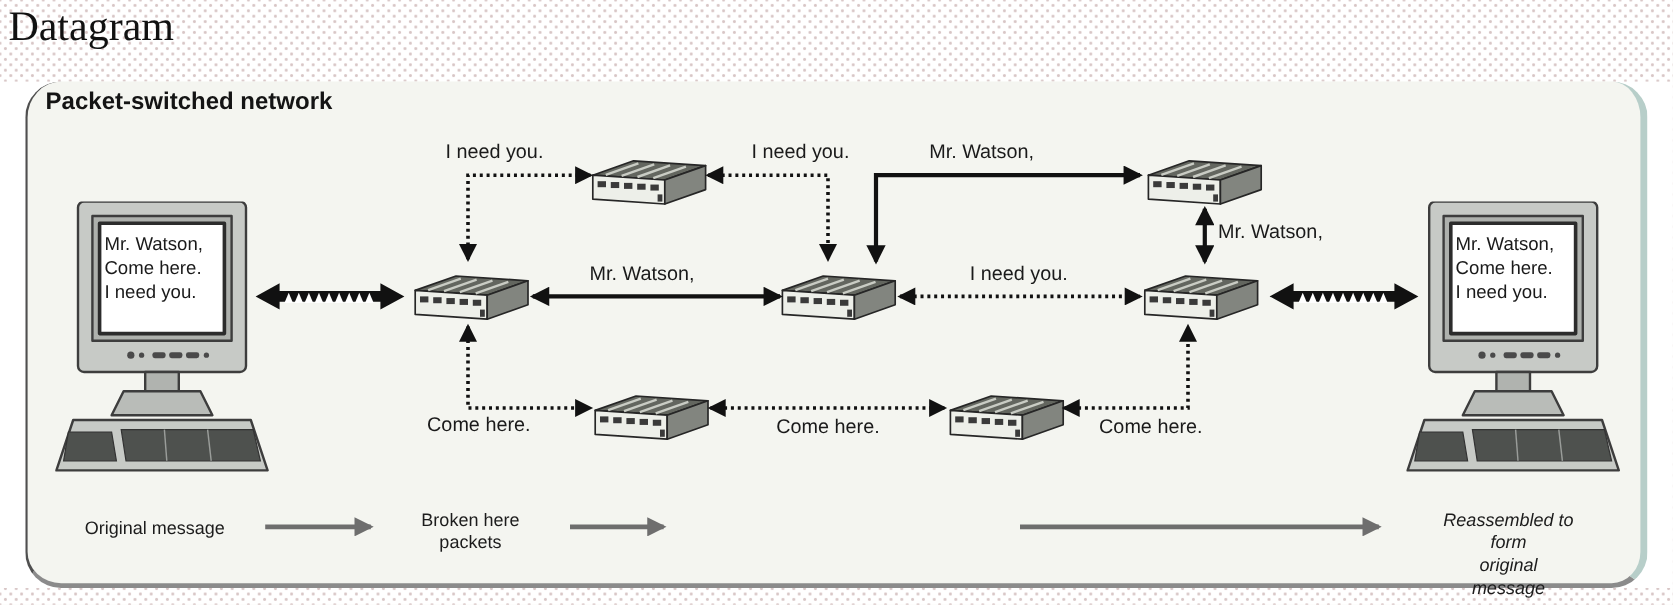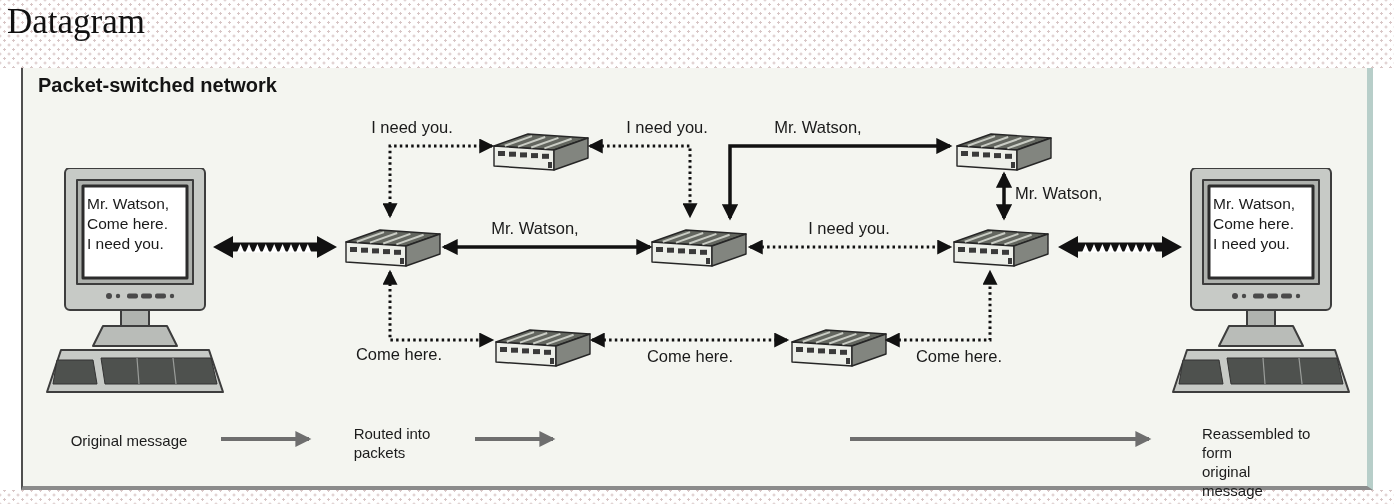--- a/index.html
+++ b/index.html
@@ -25,20 +25,21 @@
   .band{
     position:absolute; left:0; top:68px; width:1394px; height:422px;
     background:#ffffff;
   }
   .panel{
     position:absolute; left:21px; top:68px; width:1352px; height:422px;
     background:#f4f5f0;
     border-left:2px solid #4f4f4f;
     border-right:6px solid #b7cec9;
     border-bottom:4px solid #8b8b8b;
+    border-radius:30px;
   }
   .panel-heading{
     position:absolute; left:15px; top:6px;
     font-size:20px; font-weight:bold; color:#141414;
     white-space:nowrap;
   }
   svg.diagram{ position:absolute; left:0; top:0; }
   .solidlink{ stroke:#111; stroke-width:3.5; fill:none; }
   .dotlink{ stroke:#111; stroke-width:3; fill:none; stroke-dasharray:2.5 3.2; }
   .graylink{ stroke:#6e6e6e; stroke-width:4; fill:none; }
@@ -47,21 +48,21 @@
     font-size:16.5px; line-height:18px; white-space:nowrap; color:#1a1a1a;
   }
   .pkt.noc{ transform:none; }
   .screen-text{
     position:absolute; width:112px;
     font-size:15.5px; line-height:20px; color:#1a1a1a;
   }
   .screen-text span{ display:block; }
   .cap{
     position:absolute; transform:translateX(-50%);
-    text-align:left; font-size:15px; line-height:19px;
+    text-align:center; font-size:15px; line-height:19px;
     white-space:pre-line; color:#1c1c1c;
   }
 </style>
 </head>
 <body>
 
 <div class="title">Datagram</div>
 
 <div class="band"></div>
 
@@ -191,17 +192,17 @@
   <div class="pkt" style="left:644px; top:50px;">I need you.</div>
   <div class="pkt" style="left:795px; top:50px;">Mr. Watson,</div>
   <div class="pkt noc" style="left:992px; top:116px;">Mr. Watson,</div>
   <div class="pkt" style="left:512px; top:151px;">Mr. Watson,</div>
   <div class="pkt" style="left:826px; top:151px;">I need you.</div>
   <div class="pkt" style="left:376px; top:277px;">Come here.</div>
   <div class="pkt" style="left:667px; top:279px;">Come here.</div>
   <div class="pkt" style="left:936px; top:279px;">Come here.</div>
 
   <div class="cap" style="left:106px; top:363px;">Original message</div>
-  <div class="cap" style="left:369px; top:356px;">Routed into
+  <div class="cap" style="left:369px; top:356px;">Broken here
 packets</div>
-  <div class="cap" style="left:1234px; top:356px;">Reassembled to form
+  <div class="cap" style="left:1234px; top:356px;font-style:italic;">Reassembled to form
 original message</div>
 </div>
 
 </body></html>

